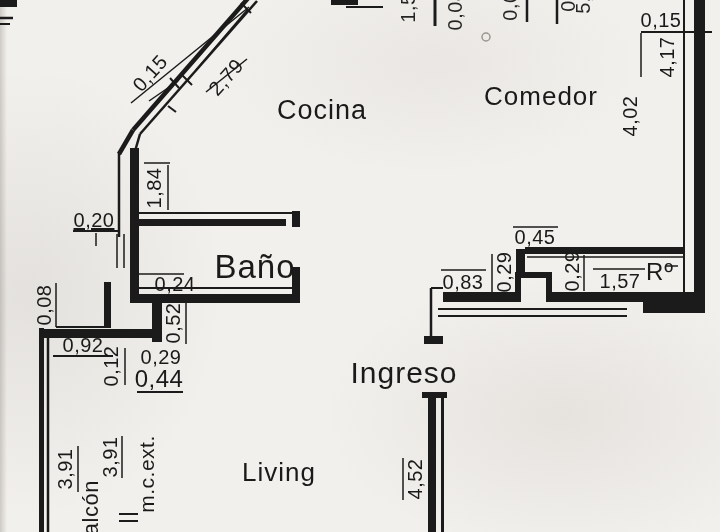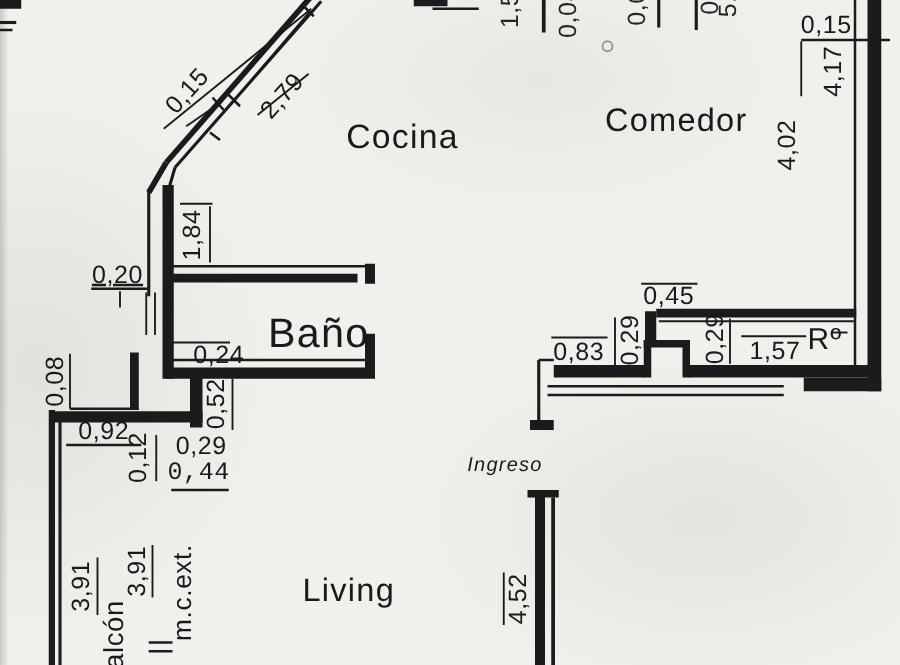--- a/index.html
+++ b/index.html
@@ -141,37 +141,37 @@
         <line x1="78" y1="446" x2="78" y2="492"></line>
         <line x1="122" y1="436" x2="122" y2="478"></line>
       </g>
     </g>
   </svg>
 
   <div id="labels-layer">
       <div class="label room" style="left: 322px; top: 110px; font-size: 27px; transform: translate(-50%, -50%) rotate(0deg);">Cocina</div>
       <div class="label room" style="left: 541px; top: 96px; font-size: 26px; transform: translate(-50%, -50%) rotate(0deg);">Comedor</div>
       <div class="label room" style="left: 243px; top: 266px; font-size: 33px; transform: translate(-50%, -50%) rotate(0deg); margin-left: 12px;">Baño</div>
-      <div class="label room" style="left: 404px; top: 373px; font-size: 16px; transform: translate(-50%, -50%) rotate(0deg); font-style: italic;">Ingreso</div>
+      <div class="label room" style="left: 404px; top: 373px; font-size: 30px; transform: translate(-50%, -50%) rotate(0deg);">Ingreso</div>
       <div class="label room" style="left: 264px; top: 472px; font-size: 26px; transform: translate(-50%, -50%) rotate(0deg); margin-left: 15px;">Living</div>
       <div class="label room" style="left: 660px; top: 272px; font-size: 24px; transform: translate(-50%, -50%) rotate(0deg);">Rº</div>
       <div class="label dim" style="left: 150px; top: 73px; font-size: 20px; transform: translate(-50%, -50%) rotate(-48deg);">0,15</div>
       <div class="label dim" style="left: 226px; top: 77px; font-size: 20px; transform: translate(-50%, -50%) rotate(-48deg);">2,79</div>
       <div class="label dim" style="left: 661px; top: 20px; font-size: 20px; transform: translate(-50%, -50%) rotate(0deg);">0,15</div>
       <div class="label dim" style="left: 667px; top: 57px; font-size: 20px; transform: translate(-50%, -50%) rotate(-90deg);">4,17</div>
       <div class="label dim" style="left: 630px; top: 116px; font-size: 20px; transform: translate(-50%, -50%) rotate(-90deg);">4,02</div>
       <div class="label dim" style="left: 154px; top: 188px; font-size: 20px; transform: translate(-50%, -50%) rotate(-90deg);">1,84</div>
       <div class="label dim" style="left: 94px; top: 220px; font-size: 20px; transform: translate(-50%, -50%) rotate(0deg); text-decoration: underline;">0,20</div>
       <div class="label dim" style="left: 160px; top: 284px; font-size: 20px; transform: translate(-50%, -50%) rotate(0deg); padding-left: 30px;">0,24</div>
       <div class="label dim" style="left: 173px; top: 323px; font-size: 20px; transform: translate(-50%, -50%) rotate(-90deg);">0,52</div>
       <div class="label dim" style="left: 44px; top: 305px; font-size: 20px; transform: translate(-50%, -50%) rotate(-90deg);">0,08</div>
       <div class="label dim" style="left: 83px; top: 345px; font-size: 20px; transform: translate(-50%, -50%) rotate(0deg);">0,92</div>
       <div class="label dim" style="left: 111px; top: 366px; font-size: 20px; transform: translate(-50%, -50%) rotate(-90deg);">0,12</div>
       <div class="label dim" style="left: 161px; top: 357px; font-size: 20px; transform: translate(-50%, -50%) rotate(0deg);">0,29</div>
-      <div class="label dim" style="left: 159px; top: 379px; font-size: 20px; transform: translate(-50%, -50%) rotate(0deg); font-family: Liberation Mono, monospace;">0,44</div>
+      <div class="label dim" style="left: 159px; top: 379px; font-size: 24px; transform: translate(-50%, -50%) rotate(0deg);">0,44</div>
       <div class="label dim" style="left: 535px; top: 237px; font-size: 20px; transform: translate(-50%, -50%) rotate(0deg);">0,45</div>
       <div class="label dim" style="left: 504px; top: 272px; font-size: 20px; transform: translate(-50%, -50%) rotate(-90deg);">0,29</div>
       <div class="label dim" style="left: 572px; top: 271px; font-size: 20px; transform: translate(-50%, -50%) rotate(-90deg);">0,29</div>
       <div class="label dim" style="left: 463px; top: 282px; font-size: 20px; transform: translate(-50%, -50%) rotate(0deg);">0,83</div>
       <div class="label dim" style="left: 620px; top: 281px; font-size: 20px; transform: translate(-50%, -50%) rotate(0deg);">1,57</div>
       <div class="label dim" style="left: 415px; top: 479px; font-size: 20px; transform: translate(-50%, -50%) rotate(-90deg);">4,52</div>
       <div class="label dim" style="left: 65px; top: 469px; font-size: 20px; transform: translate(-50%, -50%) rotate(-90deg);">3,91</div>
       <div class="label dim" style="left: 110px; top: 457px; font-size: 20px; transform: translate(-50%, -50%) rotate(-90deg);">3,91</div>
       <div class="label dim" style="left: 146px; top: 474px; font-size: 21px; transform: translate(-50%, -50%) rotate(-90deg);">m.c.ext.</div>
       <div class="label dim" style="left: 91px; top: 514px; font-size: 22px; transform: translate(-50%, -50%) rotate(-90deg);">balcón</div>

